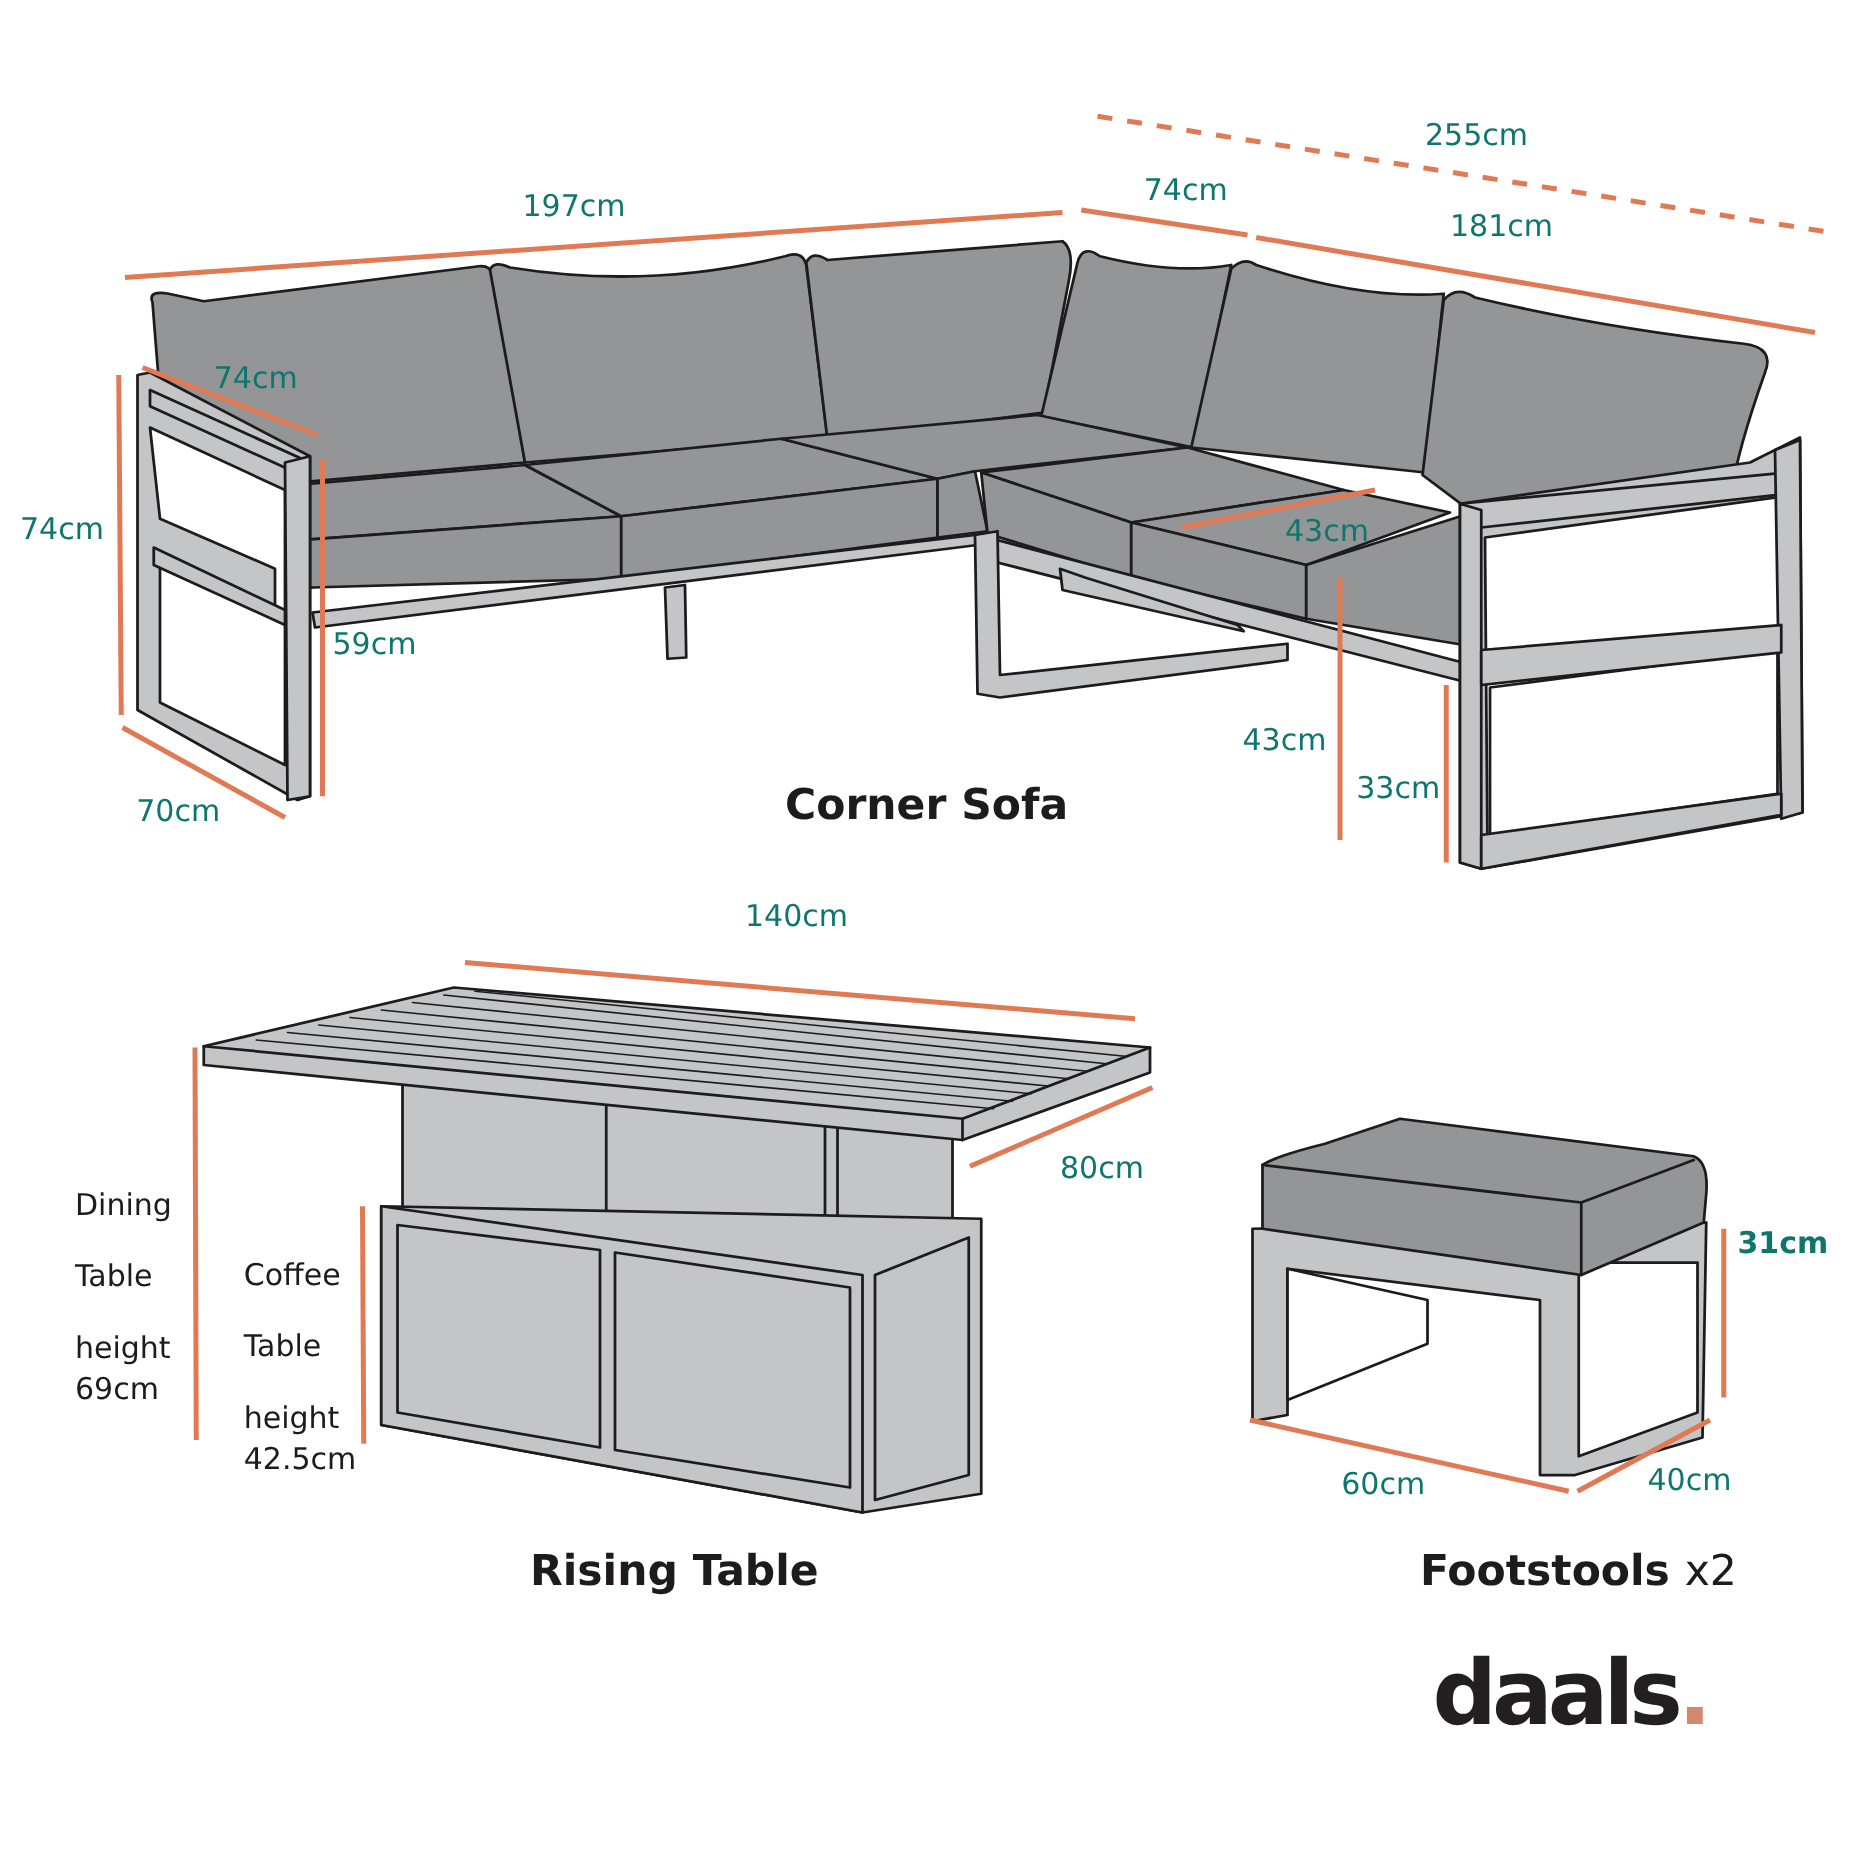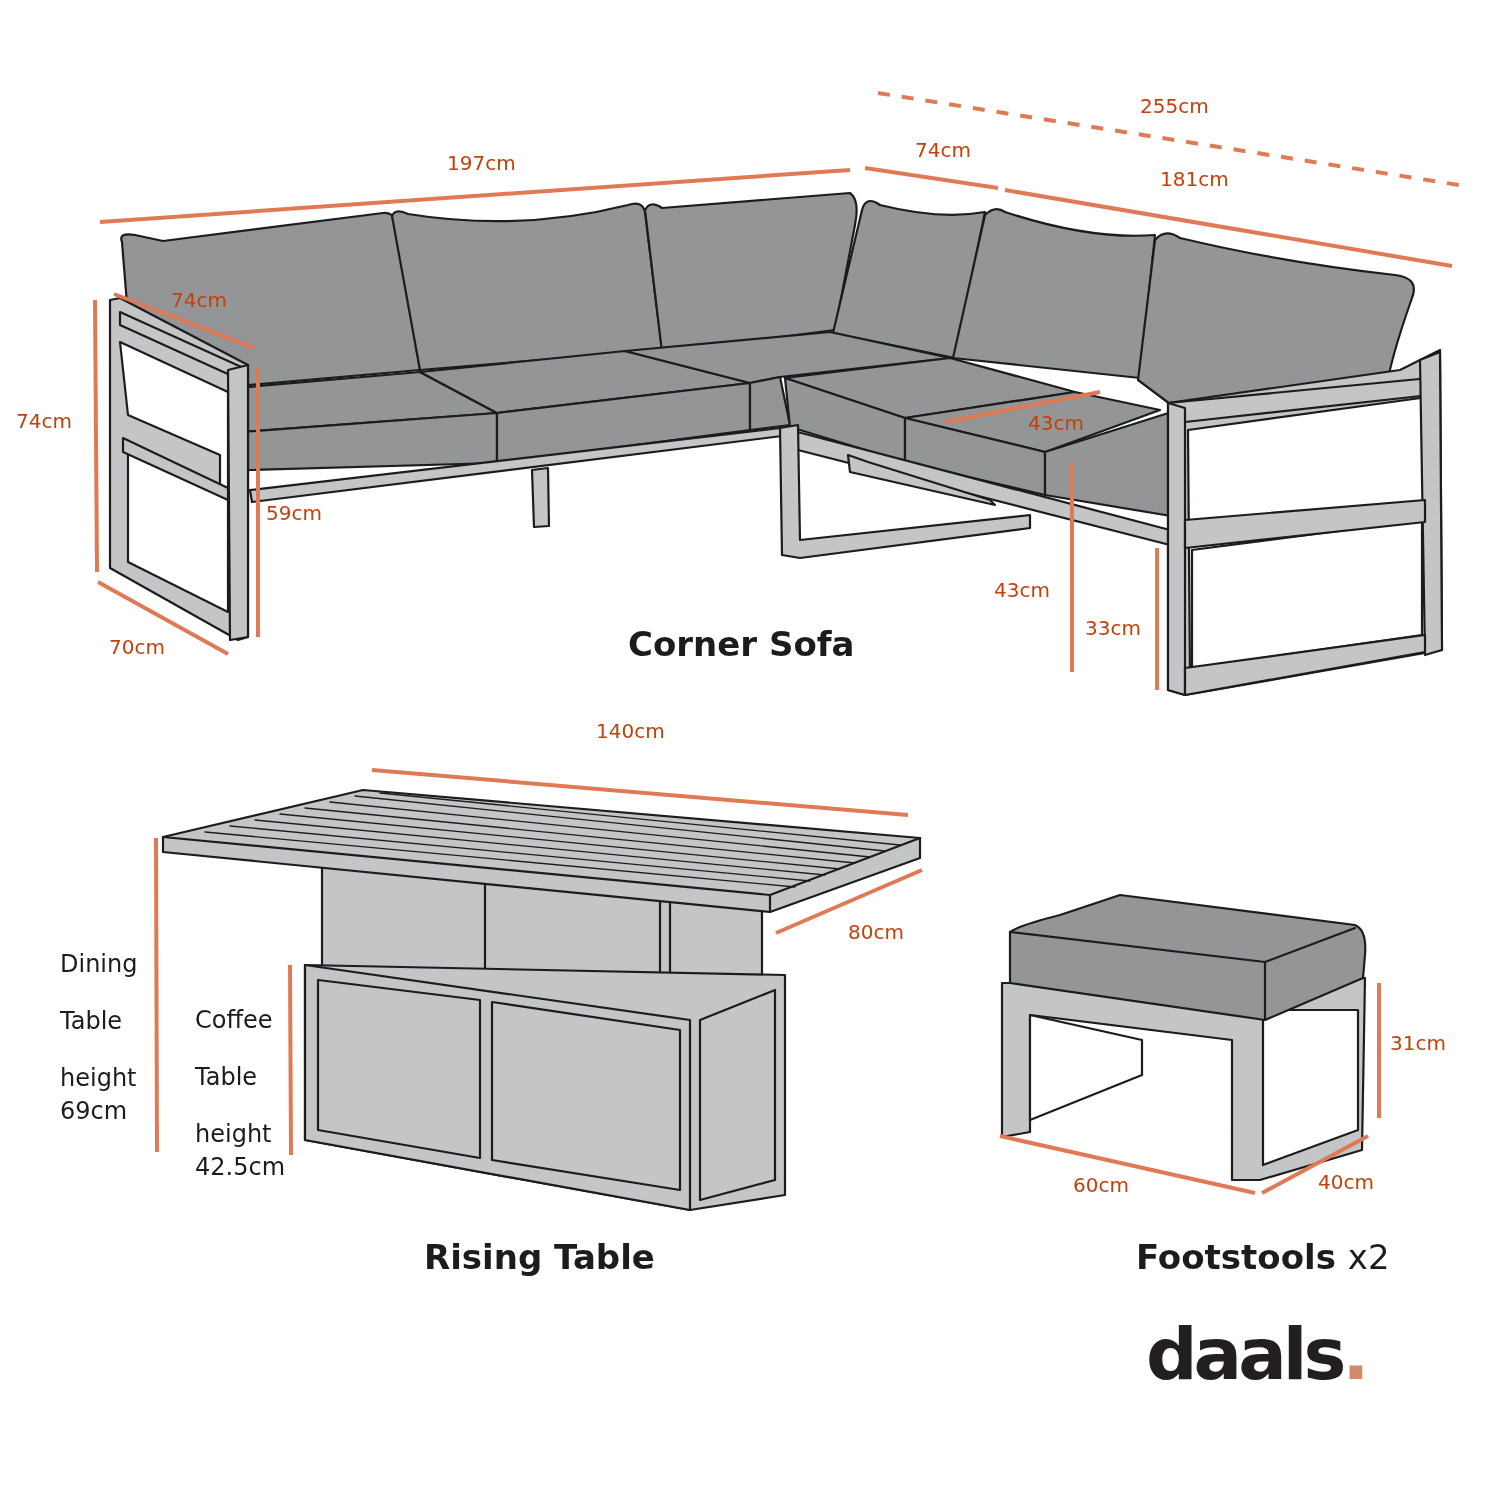--- a/index.html
+++ b/index.html
@@ -1,18 +1,18 @@
 <!DOCTYPE html>
 <html><head>
 <meta charset="utf-8">
 <style>
   html,body{margin:0;padding:0;background:#ffffff;}
   body{width:1500px;height:1496px;position:relative;overflow:hidden;font-family:"DejaVu Sans","Liberation Sans",sans-serif;color:#1e1b1c;}
   #art{position:absolute;left:0;top:0;width:1500px;height:1496px;}
-  .lbl{position:absolute;font-size:20px;line-height:1;white-space:nowrap;color:#c2410c;}
+  .lbl{position:absolute;font-size:24px;line-height:1;white-space:nowrap;color:#0f766e;}
   .title{position:absolute;font-size:34px;font-weight:bold;white-space:nowrap;line-height:1;}
   .title .light{font-weight:normal;}
   .stack{position:absolute;font-size:24px;line-height:33px;}
   .stack .b{font-weight:normal;display:block;margin-top:24px;}
   .stack .n{font-weight:normal;display:block;}
   .logo{position:absolute;left:1146px;top:1318px;font-size:72px;font-weight:bold;letter-spacing:-4px;line-height:1;color:#231f20;font-family:"DejaVu Sans",sans-serif;}
   .logo .dot{color:#d4896c;}
 </style>
 </head>
 <body>
@@ -119,21 +119,21 @@
     <line x1="372" y1="770" x2="908" y2="815"></line>
     <line x1="776" y1="933" x2="922" y2="870"></line>
     <line x1="156" y1="838" x2="157" y2="1152"></line>
     <line x1="290" y1="965" x2="291" y2="1155"></line>
     <line x1="1379" y1="983" x2="1379" y2="1118"></line>
     <line x1="1000" y1="1136" x2="1255" y2="1193"></line>
     <line x1="1262" y1="1193" x2="1368" y2="1136"></line>
   </g>
 </svg>
 
-<div class="lbl" style="left:418px;top:153px;margin-left:29px;">197cm</div>
+<div class="lbl" style="left:418px;top:153px;">197cm</div>
 <div class="lbl" style="left:1140px;top:96px;">255cm</div>
 <div class="lbl" style="left:915px;top:140px;">74cm</div>
 <div class="lbl" style="left:1160px;top:169px;">181cm</div>
 <div class="lbl" style="left:171px;top:290px;">74cm</div>
 <div class="lbl" style="left:16px;top:411px;">74cm</div>
 <div class="lbl" style="left:266px;top:503px;">59cm</div>
 <div class="lbl" style="left:109px;top:637px;">70cm</div>
 <div class="lbl" style="left:1028px;top:413px;">43cm</div>
 <div class="lbl" style="left:994px;top:580px;">43cm</div>
 <div class="lbl" style="left:1085px;top:618px;">33cm</div>
@@ -148,21 +148,21 @@
   <span class="n">69cm</span>
 </div>
 <div class="stack" style="left:195px;top:980px;">
   <span class="b">Coffee</span>
   <span class="b">Table</span>
   <span class="b">height</span>
   <span class="n">42.5cm</span>
 </div>
 <div class="title" style="left:424px;top:1240px;">Rising Table</div>
 
-<div class="lbl" style="left:1390px;top:1033px;">31cm</div>
+<div class="lbl" style="left:1390px;top:982px;font-weight:bold;">31cm</div>
 <div class="lbl" style="left:1073px;top:1175px;">60cm</div>
 <div class="lbl" style="left:1318px;top:1172px;">40cm</div>
 <div class="title" style="left:1136px;top:1240px;">
   <span>Footstools</span>
   <span class="light">x2</span>
 </div>
 
 <div class="logo"><span>daals</span><span class="dot">.</span></div>
 
 </body></html>

